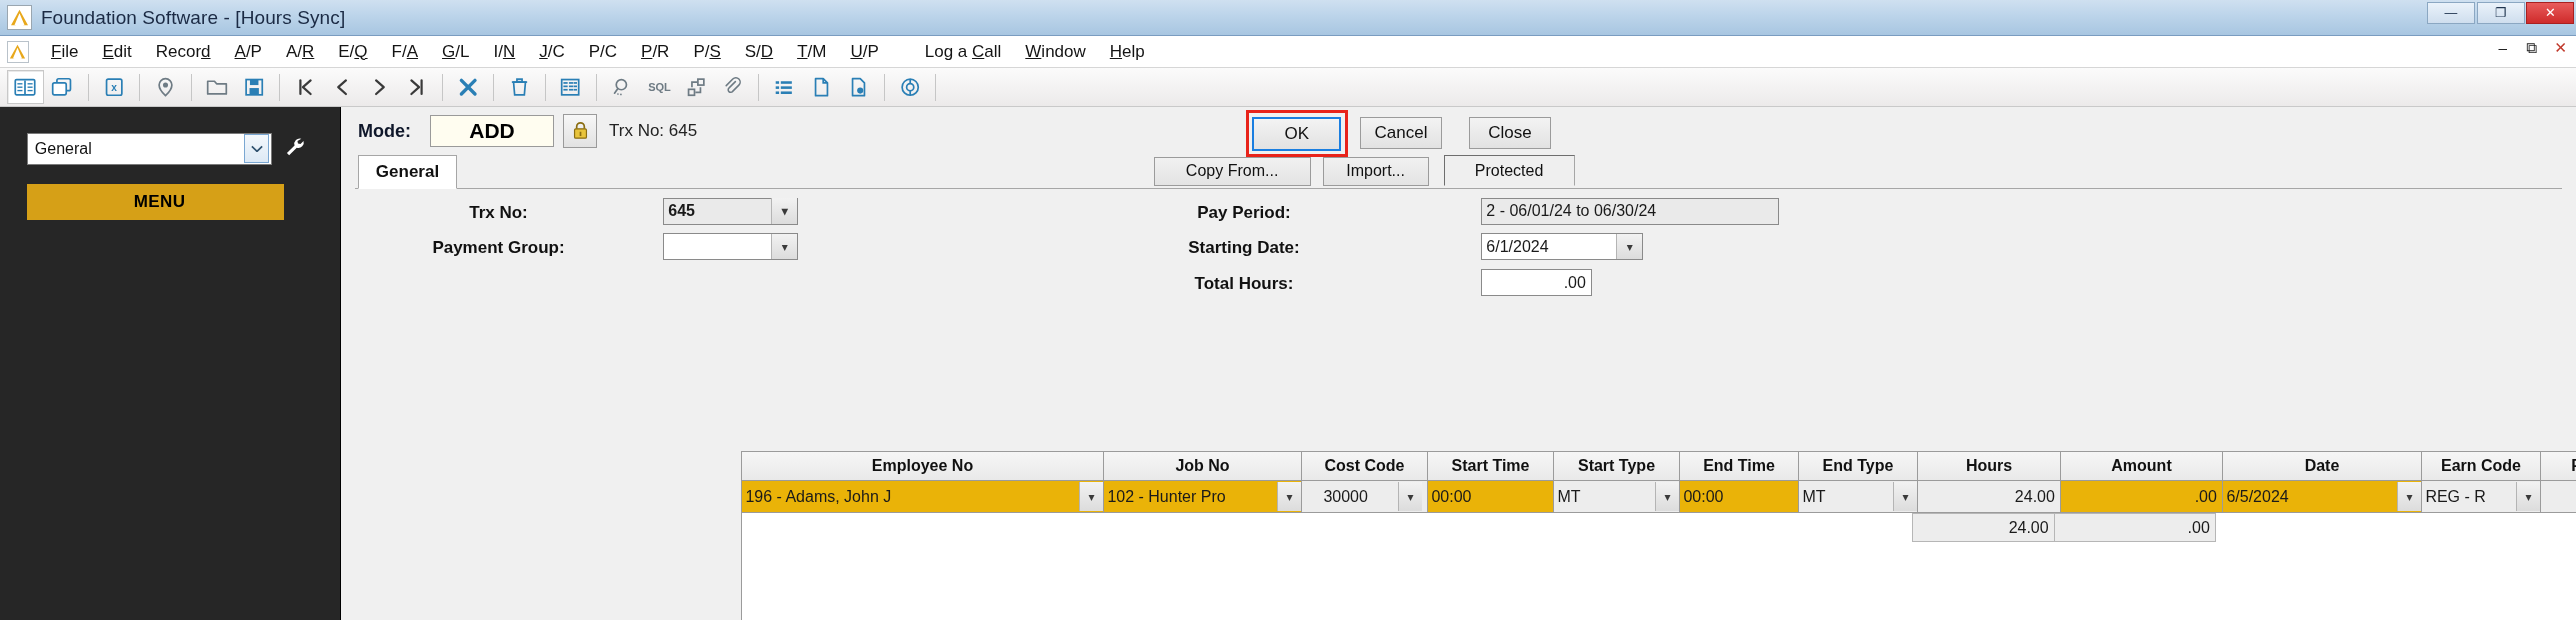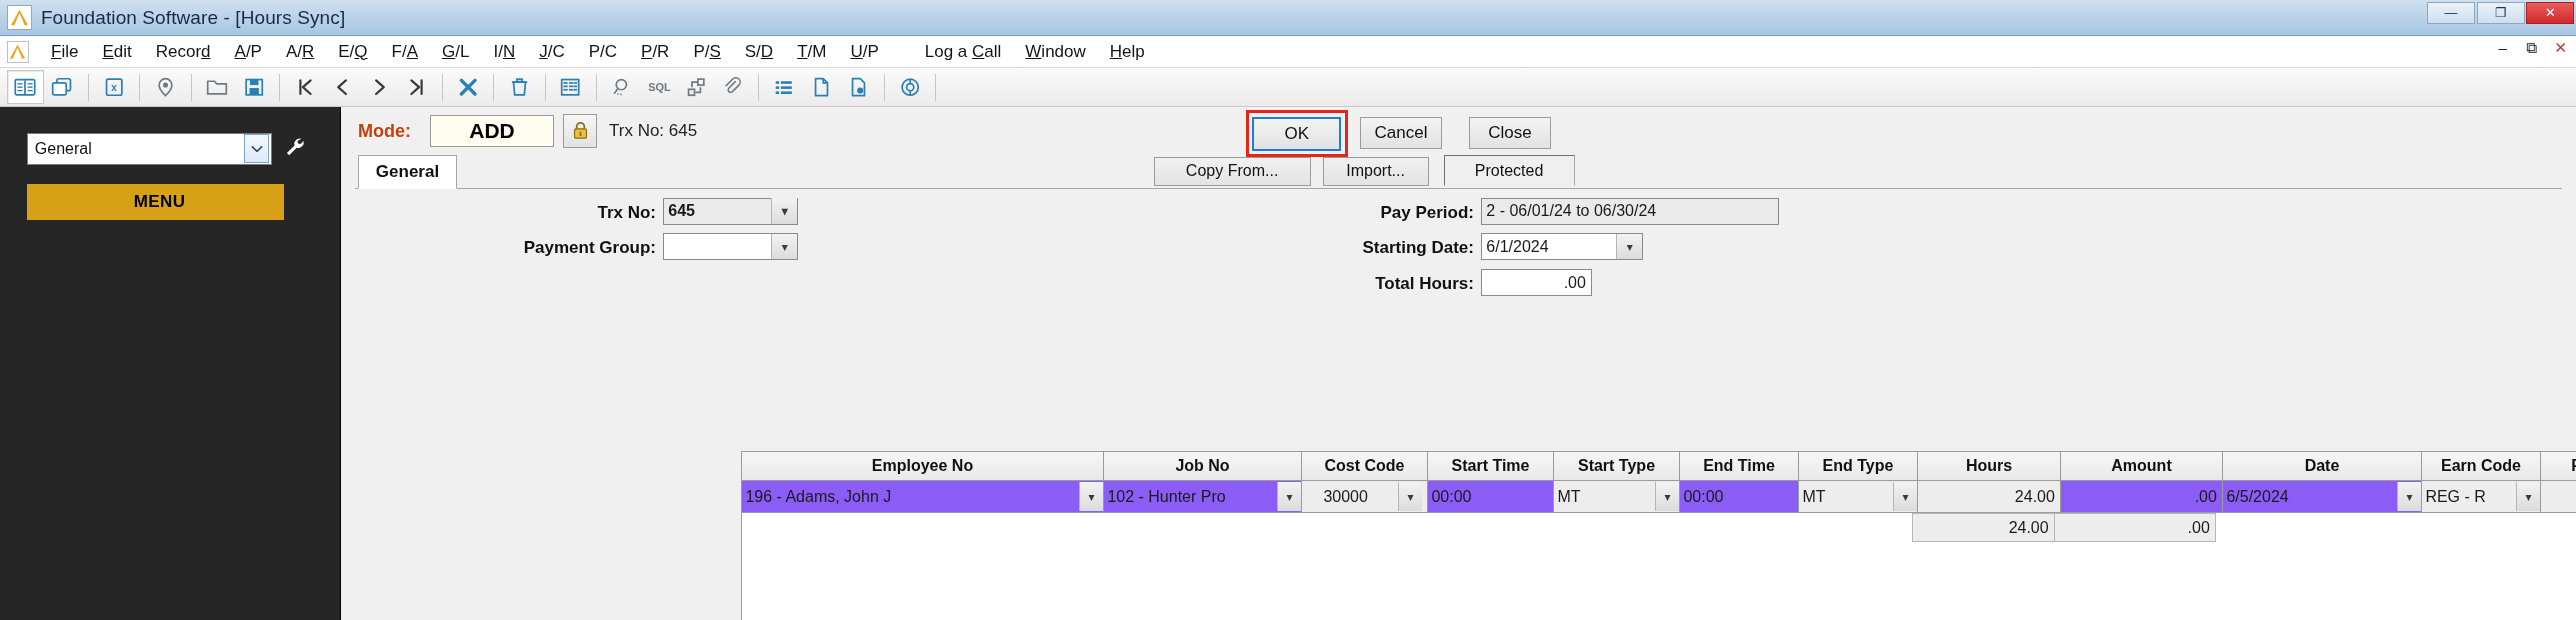--- a/index.html
+++ b/index.html
@@ -120,21 +120,21 @@
   
   #main {
     flex: 1; background: #f0f0f0; position: relative;
     overflow: hidden;
   }
 
   
   #moderow { height: 48px; position: relative; }
   .mode-label {
     position:absolute; left: 17px; top: 13.6px;
-    font-size: 18px; font-weight: bold; color:#c2410c;
+    font-size: 18px; font-weight: bold; color:#0f172a;
   }
   .mode-box {
     position:absolute; left: 89px; top: 7.7px;
     width: 124px; height: 32px; background:#fffdf0;
     border: 0.9px solid #9a9a9a;
     display:flex; align-items:center; justify-content:center;
     font-size: 21px; font-weight: bold; color:#000;
   }
   .lock-btn {
     position:absolute; left: 222px; top: 6.8px;
@@ -190,21 +190,21 @@
     left: 1089px; width: 131px; top: 0; height: 31px;
     background: #efefef;
     border: 0.9px solid #a6a6a6; border-bottom: 0.9px solid #efefef;
     border-top: 1.7px solid #6e6e6e; border-left: 1.7px solid #6e6e6e;
   }
 
   
   #formarea { position: relative; height: 78px; }
   .fld-label {
     position:absolute; font-size: 17px; font-weight: bold; color:#111;
-    text-align: right; white-space: nowrap;
+    text-align: center; white-space: nowrap;
   }
   .fld {
     position:absolute; height: 27px;
     border: 0.9px solid #8a8a8a; background:#fff;
     display:flex; align-items:center;
     font-size: 16px; color:#1a1a1a;
   }
   .fld .txt { padding-left: 4.3px; }
   .fld .txt.right { width:100%; text-align: right; padding-right: 5.1px; }
   .fld.grey { background:#eaeaea; }
@@ -227,21 +227,21 @@
     background: linear-gradient(to bottom,#f6f6f6,#e9e9e9);
     font-size: 16px; font-weight: bold; color:#111;
     display:flex; align-items:center; justify-content:center;
     white-space: nowrap; overflow:hidden;
   }
   .grid-row { display:flex; height: 32px; background:#fff; }
   .gc {
     border-right: 0.9px solid #9b9b9b; border-bottom: 0.9px solid #9b9b9b;
     font-size: 16px; color:#1a1a1a;
     display:flex; align-items:center; white-space: nowrap; overflow:hidden;
-    padding-left: 3.4px; background: #8b5cf6;
+    padding-left: 3.4px; background: #eab308;
   }
   .gc.grey { background:#ededed; }
   .gc.right { justify-content: flex-end; padding-right: 5.1px; }
   .gc .cdd {
     width: 24px; height: 29px; margin-left:auto; flex: 0 0 24px;
     background: linear-gradient(to bottom,#f2f2f2,#dcdcdc);
     border-left: 0.9px solid #b4b4b4;
     display:flex; align-items:center; justify-content:center;
   }
   .grid-tot { display:flex; height: 29px; }

